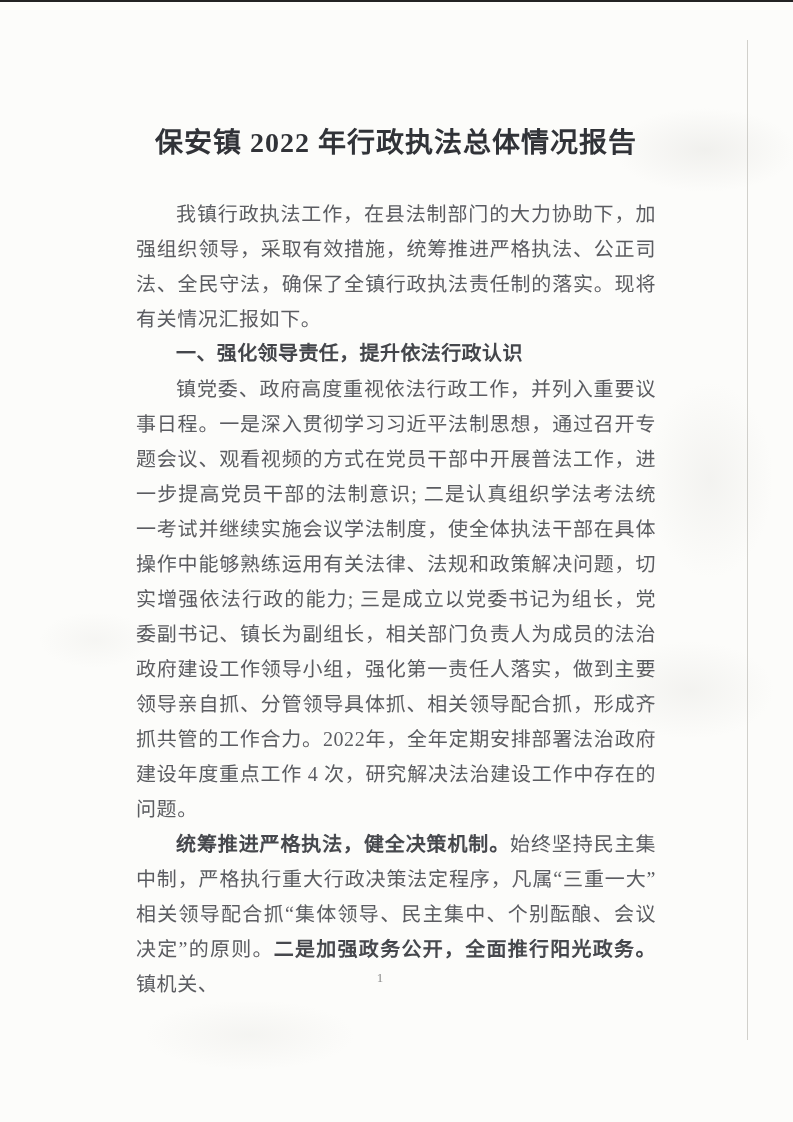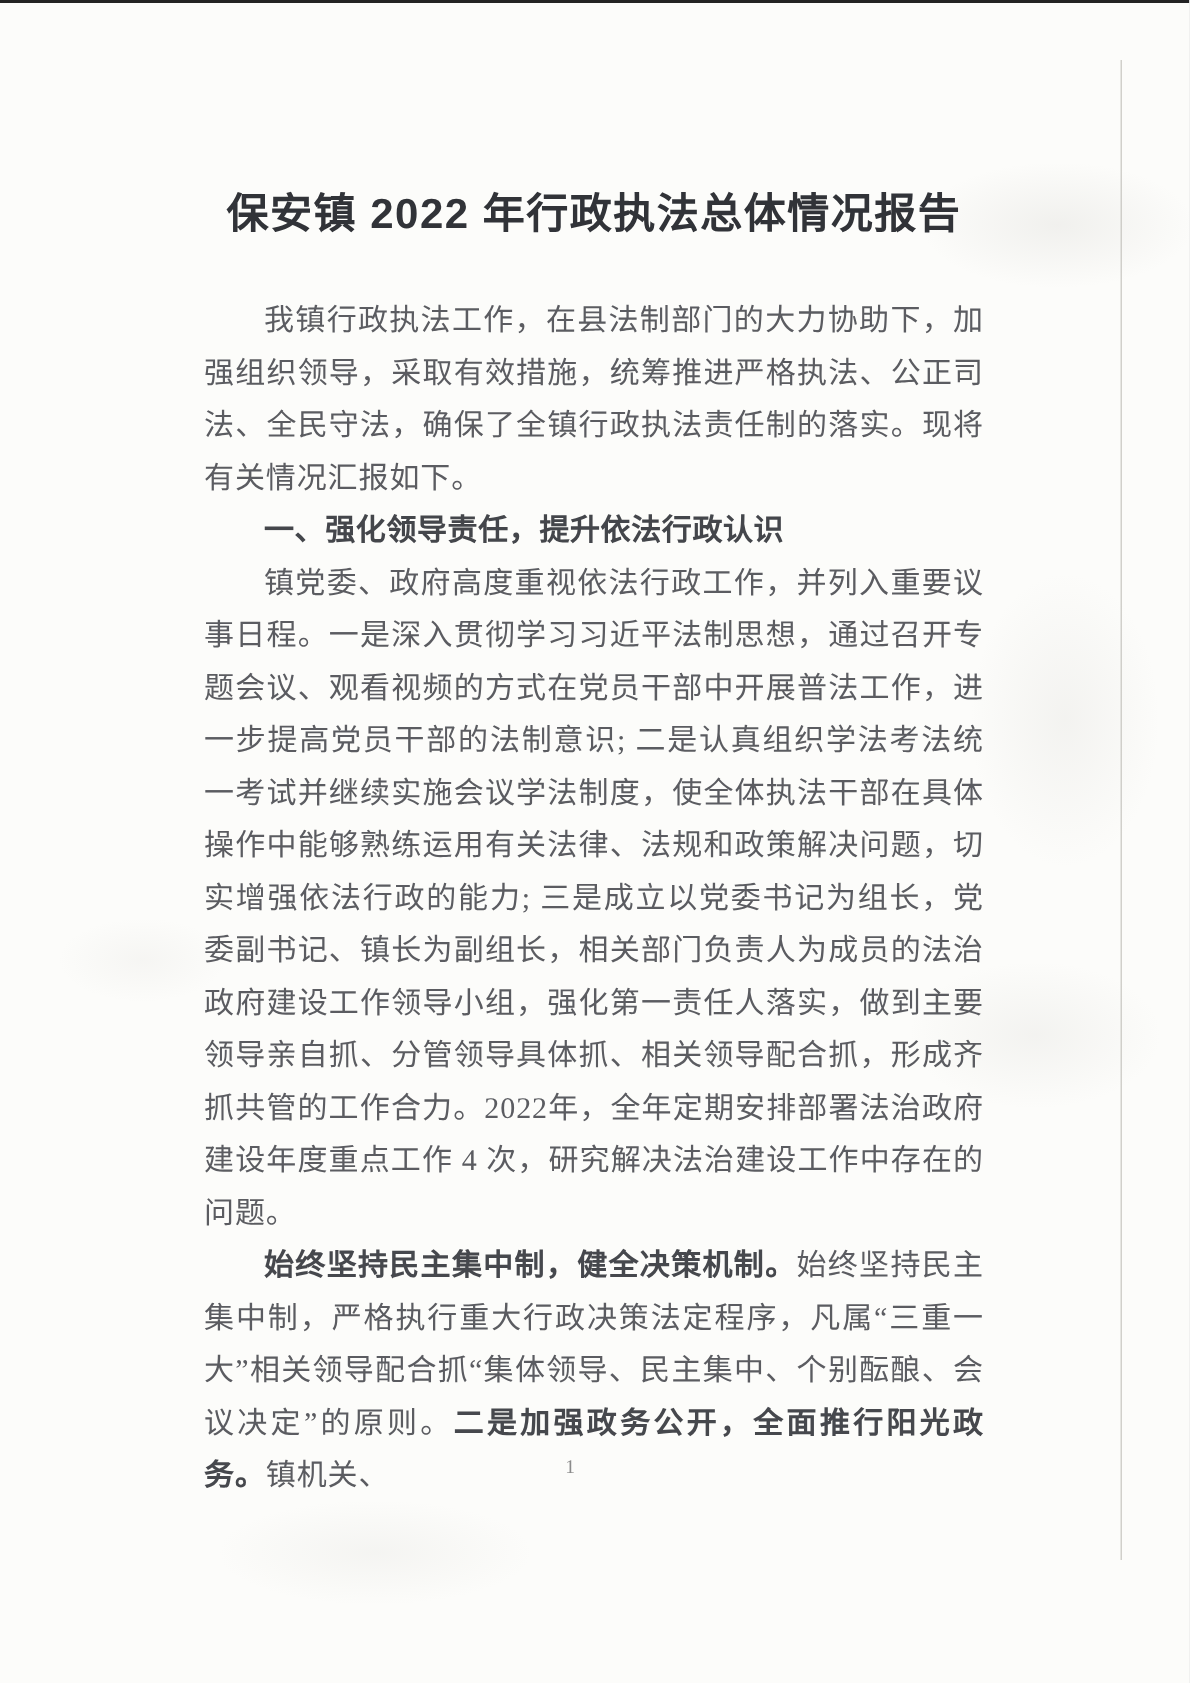--- a/index.html
+++ b/index.html
@@ -44,35 +44,35 @@
     width: 520px;
   }
   .doc-title {
     margin: 0 0 33px 0;
     text-align: center;
     font-size: 28px;
     line-height: 42px;
     font-weight: bold;
     letter-spacing: 1px;
     color: #313338;
-    font-family: Liberation Sans, sans-serif;
+    font-family: Liberation Serif, serif;
   }
   .doc-body {
     font-size: 20px;
     line-height: 35px;
     letter-spacing: 0.6px;
     color: #5b5c61;
     text-align: justify;
   }
   .block {
     margin: 0;
     text-indent: 2em;
   }
   .block.heading {
-    font-family: Liberation Serif, serif;
+    font-family: Liberation Mono, monospace;
     font-weight: bold;
     color: #44464b;
     letter-spacing: 0.4px;
   }
   .run-bold {
     font-family: "Liberation Sans", "DejaVu Sans", sans-serif;
     font-weight: bold;
     color: #46484d;
   }
   .page-number {
@@ -99,20 +99,20 @@
 
     <div class="doc-body">
 
       <p class="block paragraph"><span>我镇行政执法工作，在县法制部门的大力协助下，加强组织领导，采取有效措施，统筹推进严格执法、公正司法、全民守法，确保了全镇行政执法责任制的落实。现将有关情况汇报如下。</span></p>
 
       <p class="block heading"><span>一、强化领导责任，提升依法行政认识</span></p>
 
       <p class="block paragraph"><span>镇党委、政府高度重视依法行政工作，并列入重要议事日程。一是深入贯彻学习习近平法制思想，通过召开专题会议、观看视频的方式在党员干部中开展普法工作，进一步提高党员干部的法制意识; 二是认真组织学法考法统一考试并继续实施会议学法制度，使全体执法干部在具体操作中能够熟练运用有关法律、法规和政策解决问题，切实增强依法行政的能力; 三是成立以党委书记为组长，党委副书记、镇长为副组长，相关部门负责人为成员的法治政府建设工作领导小组，强化第一责任人落实，做到主要领导亲自抓、分管领导具体抓、相关领导配合抓，形成齐抓共管的工作合力。2022年，全年定期安排部署法治政府建设年度重点工作 4 次，研究解决法治建设工作中存在的问题。</span></p>
 
 
-      <p class="block paragraph"><span class="run-bold">始终坚持民主集中制，健全决策机制。</span><span>始终坚持民主集中制，严格执行重大行政决策法定程序，凡属“三重一大”相关领导配合抓“集体领导、民主集中、个别酝酿、会议决定”的原则。</span><span class="run-bold">二是加强政务公开，全面推行阳光政务。</span><span>镇机关、</span></p>
+      <p class="block paragraph"><span class="run-bold">统筹推进严格执法，健全决策机制。</span><span>始终坚持民主集中制，严格执行重大行政决策法定程序，凡属“三重一大”相关领导配合抓“集体领导、民主集中、个别酝酿、会议决定”的原则。</span><span class="run-bold">二是加强政务公开，全面推行阳光政务。</span><span>镇机关、</span></p>
 
     </div>
   </div>
 
   <div class="page-number">1</div>
 
 </div>
 
 </body></html>

